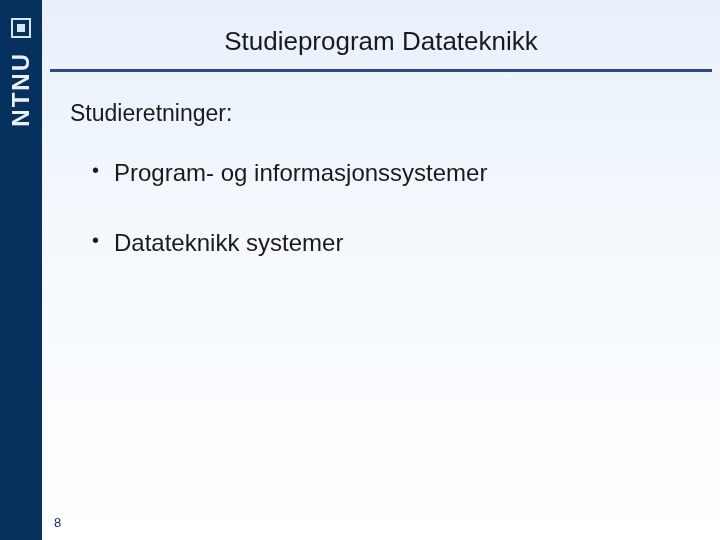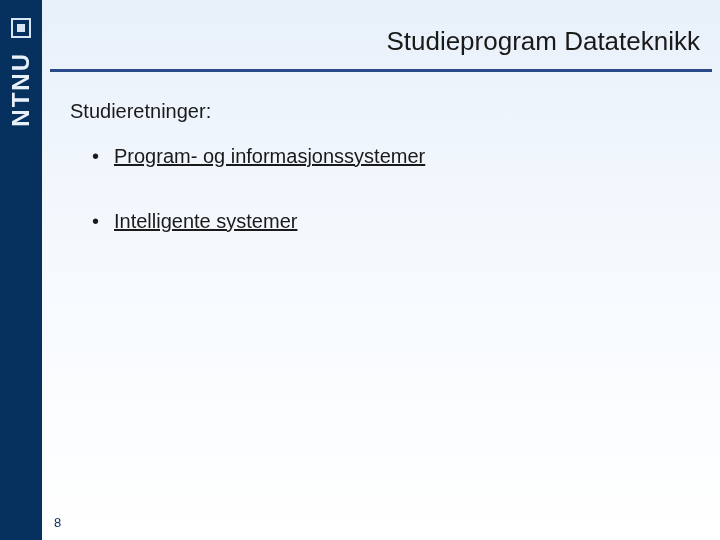--- a/index.html
+++ b/index.html
@@ -49,46 +49,44 @@
     padding: 0;
   }
   .title-wrap {
     padding: 26px 20px 12px 20px;
     text-align: center;
   }
   .title {
     font-size: 26px;
     color: #1a1a1a;
     font-weight: normal;
-    text-align: right;
   }
   .hr {
     height: 3px;
     background: #2b4a8b;
     margin: 0 8px 0 8px;
   }
   .body {
     padding: 28px 40px 0 28px;
   }
   .subheading {
-    font-size: 20px;
+    font-size: 23px;
     color: #1a1a1a;
-    margin-bottom: 22px;
+    margin-bottom: 32px;
   }
   ul.bullets {
     list-style: none;
     padding-left: 22px;
   }
   ul.bullets li {
-    font-size: 20px;
+    font-size: 24px;
     color: #1a1a1a;
     margin-bottom: 42px;
     position: relative;
     padding-left: 22px;
-    text-decoration: underline;
   }
   ul.bullets li::before {
     content: "•";
     position: absolute;
     left: 0;
     top: 0;
     font-size: 20px;
     color: #1a1a1a;
   }
   .pagenum {
@@ -111,18 +109,18 @@
   </div>
   <div class="content">
     <div class="title-wrap">
       <h1 class="title">Studieprogram Datateknikk</h1>
     </div>
     <div class="hr"></div>
     <div class="body">
       <div class="subheading">Studieretninger:</div>
       <ul class="bullets">
         <li>Program- og informasjonssystemer</li>
-        <li>Intelligente systemer</li>
+        <li>Datateknikk systemer</li>
       </ul>
     </div>
     <div class="pagenum">8</div>
   </div>
 </div>
 
 </body></html>

